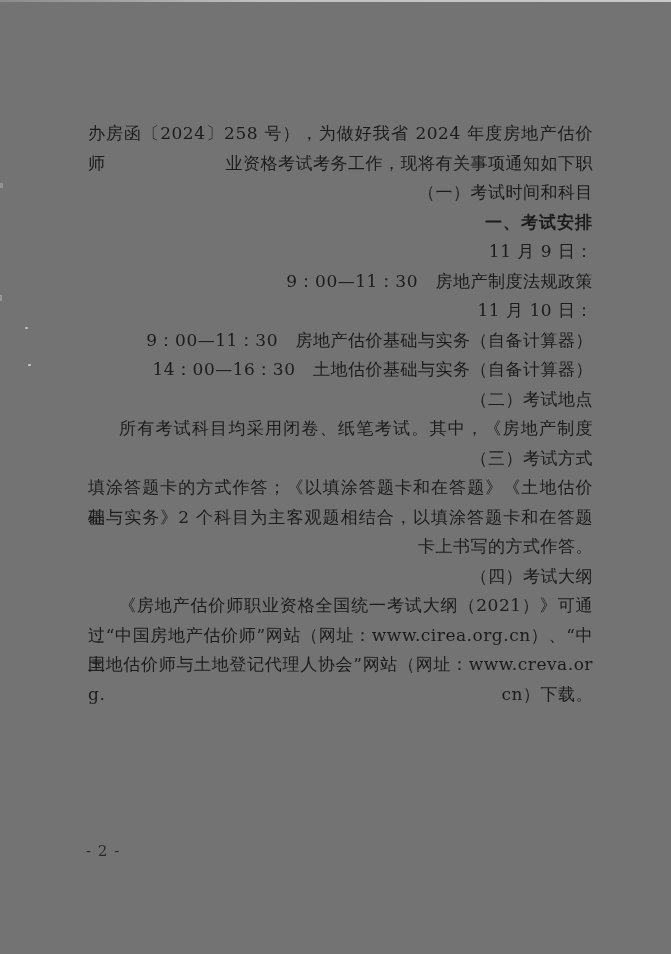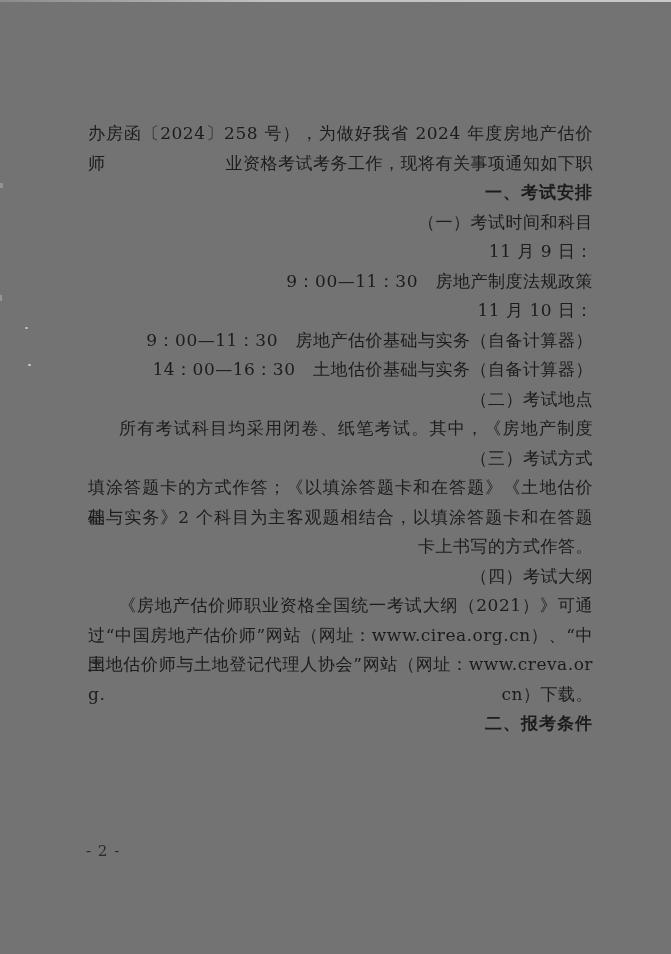--- a/index.html
+++ b/index.html
@@ -79,36 +79,35 @@
 
   <div class="scan-edge-top"></div>
   <div class="scan-tick-1"></div>
   <div class="scan-tick-2"></div>
   <div class="scan-speck-1"></div>
   <div class="scan-speck-2"></div>
 
   <main class="text-block">
     <div class="line fill">办房函〔2024〕258 号），为做好我省 2024 年度房地产估价师职</div>
     <div class="line">业资格考试考务工作，现将有关事项通知如下：</div>
+    <div class="line indent">（一）考试时间和科目</div>
     <div class="line heading indent">一、考试安排</div>
-    <div class="line indent">（一）考试时间和科目</div>
     <div class="line indent">11 月 9 日：</div>
     <div class="line indent">9：00—11：30　房地产制度法规政策</div>
     <div class="line indent">11 月 10 日：</div>
     <div class="line indent">9：00—11：30　房地产估价基础与实务（自备计算器）</div>
     <div class="line indent">14：00—16：30　土地估价基础与实务（自备计算器）</div>
     <div class="line indent">（二）考试地点</div>
     <div class="line indent fill">所有考试科目均采用闭卷、纸笔考试。其中，《房地产制度</div>
     <div class="line indent">（三）考试方式</div>
     <div class="line fill">填涂答题卡的方式作答；《以填涂答题卡和在答题》《土地估价基</div>
     <div class="line fill">础与实务》2 个科目为主客观题相结合，以填涂答题卡和在答题</div>
     <div class="line">卡上书写的方式作答。</div>
     <div class="line indent">（四）考试大纲</div>
     <div class="line indent fill">《房地产估价师职业资格全国统一考试大纲（2021）》可通</div>
     <div class="line fill">过“中国房地产估价师”网站（网址：www.cirea.org.cn）、“中国</div>
     <div class="line fill">土地估价师与土地登记代理人协会”网站（网址：www.creva.org.</div>
     <div class="line">cn）下载。</div>
-    <div class="line heading indent">二、报考条件</div>
   </main>
 
   <div class="page-number">- 2 -</div>
 
 </div>
 
 </body></html>

